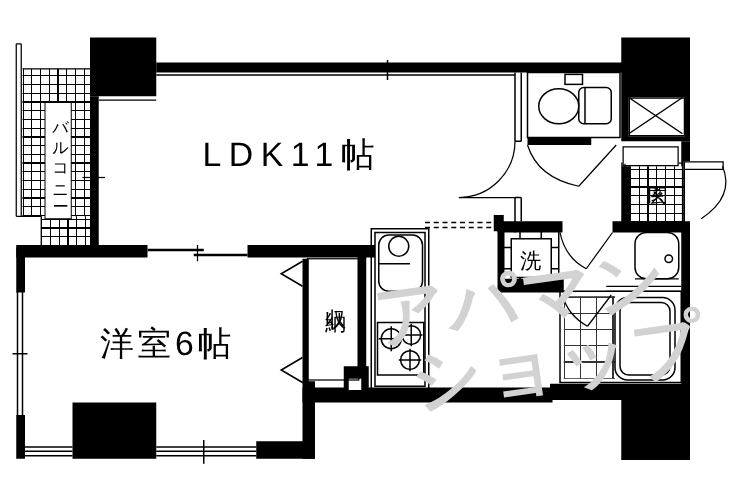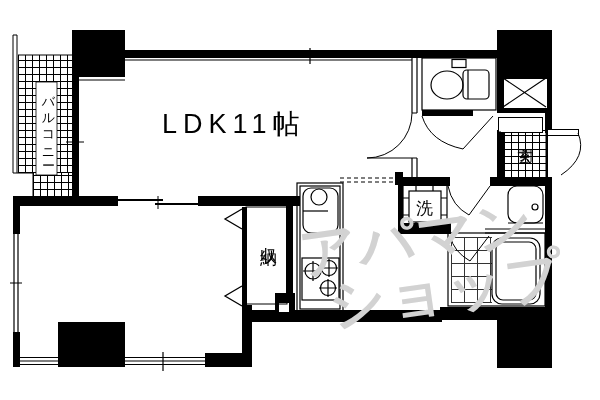--- a/index.html
+++ b/index.html
@@ -157,20 +157,21 @@
     </g>
 
     <g stroke="#000" stroke-width="1.2" fill="none" stroke-dasharray="4,3">
       <path d="M340,178 H397 M340,182 H397"></path>
     </g>
 
     <path d="M79,80 H125" stroke="#000" stroke-width="1" fill="none"></path>
   </svg>
 
   <div class="label room-label-big" style="left:162px;top:106px;">LDK11帖</div>
+  <div class="label room-label-big" style="left:80px;top:257px;letter-spacing:3px;">洋室6帖</div>
   <div class="label vtext" style="left:39px;top:87px;font-size:13px;letter-spacing:3px;">バルコニー</div>
   <div class="label vtext" style="left:257px;top:234px;font-size:17px;">収納</div>
   <div class="label vtext" style="left:515px;top:136px;font-size:15px;letter-spacing:1px;">玄関</div>
   <div class="label" style="left:416px;top:197px;font-size:17px;">洗</div>
 
   <div id="watermark">
     <span class="wm1">アパマン</span>
     <span class="wm2">ショップ</span>
   </div>
 

